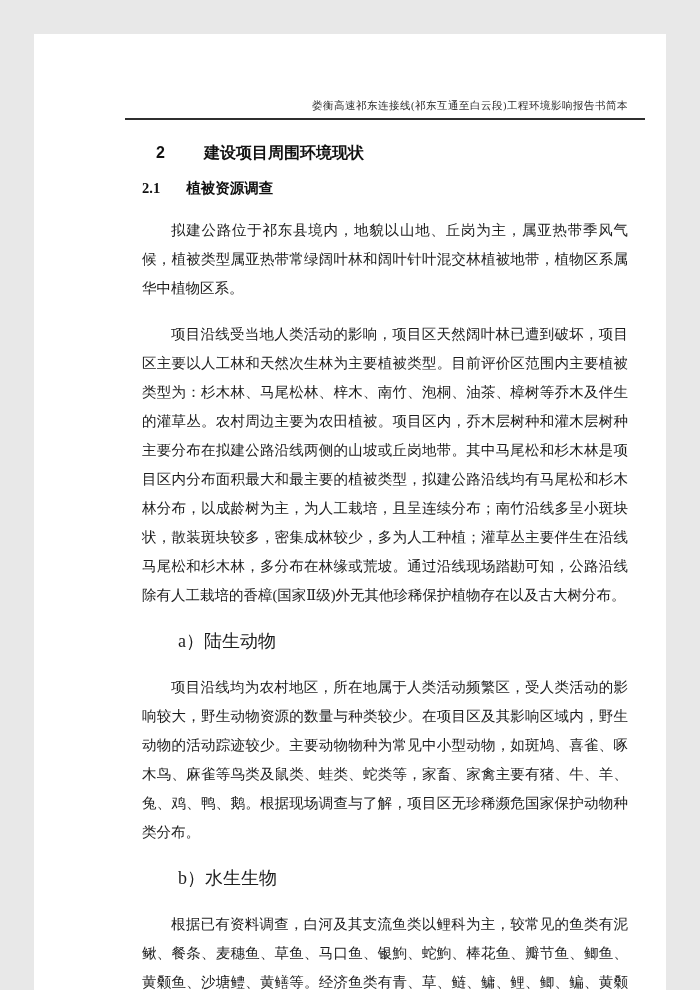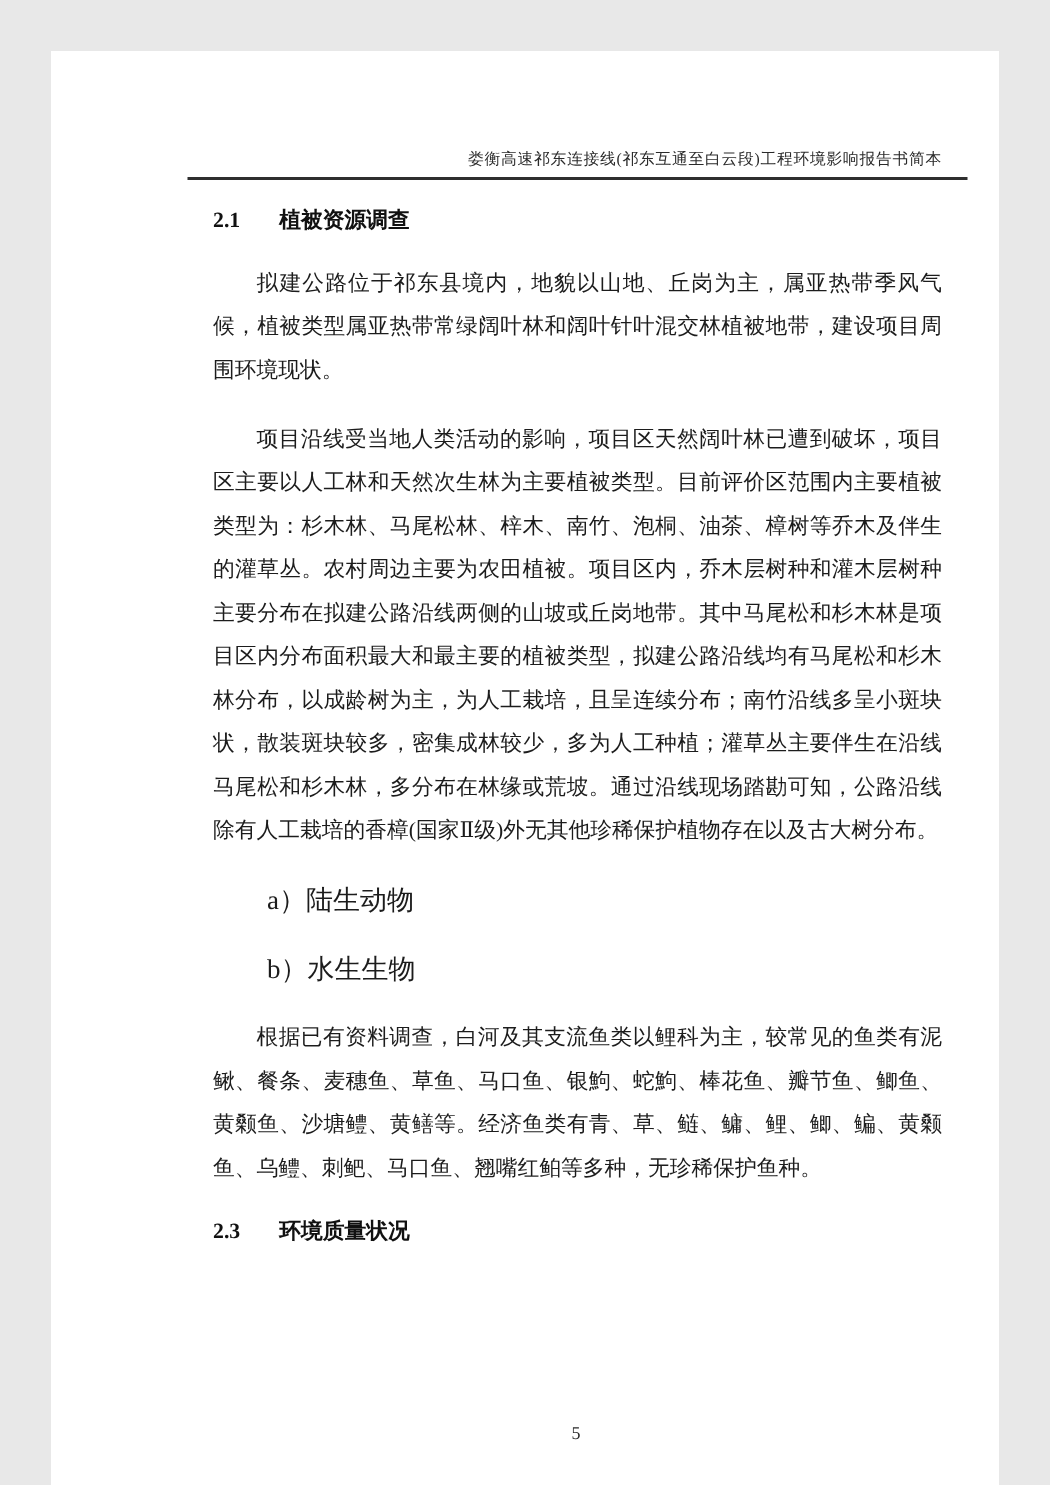--- a/index.html
+++ b/index.html
@@ -69,28 +69,32 @@
 <body>
 
 <div class="page">
 
   <div class="header">
     <span>娄衡高速祁东连接线(祁东互通至白云段)工程环境影响报告书简本</span>
   </div>
 
   <div class="content">
 
+    <div class="h-main">
+      <span class="h-num">2</span><span>建设项目周围环境现状</span>
+    </div>
 
     <div class="h-sub">
       <span class="h-num">2.1</span><span>植被资源调查</span>
     </div>
-    <p class="body-p">拟建公路位于祁东县境内，地貌以山地、丘岗为主，属亚热带季风气候，植被类型属亚热带常绿阔叶林和阔叶针叶混交林植被地带，建设项目周围环境现状。</p>
+    <p class="body-p">拟建公路位于祁东县境内，地貌以山地、丘岗为主，属亚热带季风气候，植被类型属亚热带常绿阔叶林和阔叶针叶混交林植被地带，植物区系属华中植物区系。</p>
     <p class="body-p">项目沿线受当地人类活动的影响，项目区天然阔叶林已遭到破坏，项目区主要以人工林和天然次生林为主要植被类型。目前评价区范围内主要植被类型为：杉木林、马尾松林、梓木、南竹、泡桐、油茶、樟树等乔木及伴生的灌草丛。农村周边主要为农田植被。项目区内，乔木层树种和灌木层树种主要分布在拟建公路沿线两侧的山坡或丘岗地带。其中马尾松和杉木林是项目区内分布面积最大和最主要的植被类型，拟建公路沿线均有马尾松和杉木林分布，以成龄树为主，为人工栽培，且呈连续分布；南竹沿线多呈小斑块状，散装斑块较多，密集成林较少，多为人工种植；灌草丛主要伴生在沿线马尾松和杉木林，多分布在林缘或荒坡。通过沿线现场踏勘可知，公路沿线除有人工栽培的香樟(国家Ⅱ级)外无其他珍稀保护植物存在以及古大树分布。</p>
 
     <p class="sub-item">a）陆生动物</p>
+    <p class="body-p">项目沿线均为农村地区，所在地属于人类活动频繁区，受人类活动的影响较大，野生动物资源的数量与种类较少。在项目区及其影响区域内，野生动物的活动踪迹较少。主要动物物种为常见中小型动物，如斑鸠、喜雀、啄木鸟、麻雀等鸟类及鼠类、蛙类、蛇类等，家畜、家禽主要有猪、牛、羊、兔、鸡、鸭、鹅。根据现场调查与了解，项目区无珍稀濒危国家保护动物种类分布。</p>
     <p class="sub-item">b）水生生物</p>
     <p class="body-p">根据已有资料调查，白河及其支流鱼类以鲤科为主，较常见的鱼类有泥鳅、餐条、麦穗鱼、草鱼、马口鱼、银鮈、蛇鮈、棒花鱼、瓣节鱼、鲫鱼、黄颡鱼、沙塘鳢、黄鳝等。经济鱼类有青、草、鲢、鳙、鲤、鲫、鳊、黄颡鱼、乌鳢、刺鲃、马口鱼、翘嘴红鲌等多种，无珍稀保护鱼种。</p>
 
     <div class="h-sub">
       <span class="h-num">2.3</span><span>环境质量状况</span>
     </div>
 
   </div>
 
   <div class="footer">

